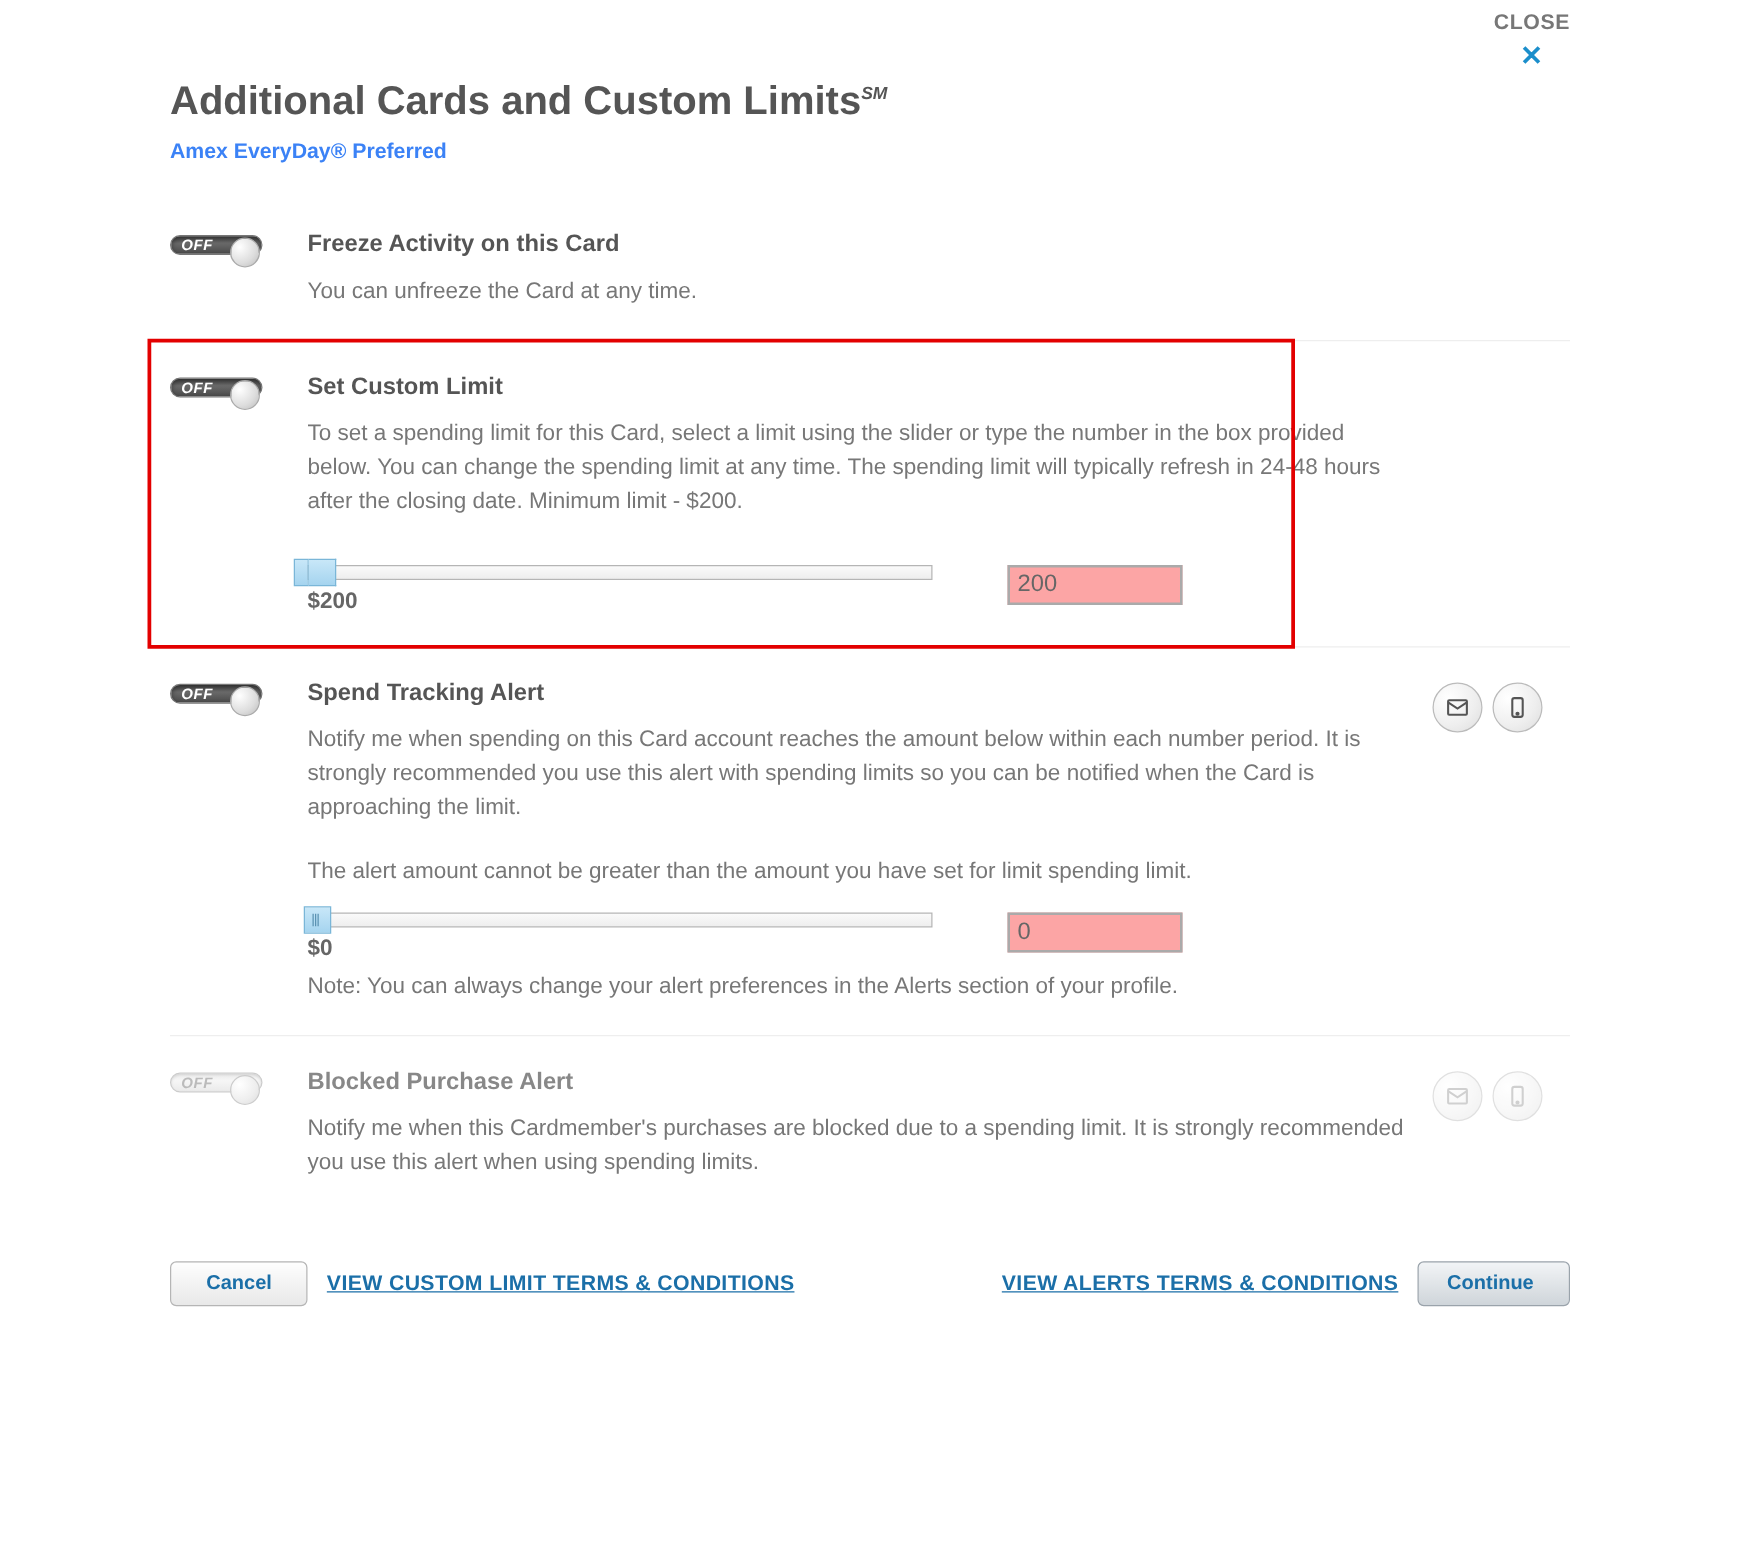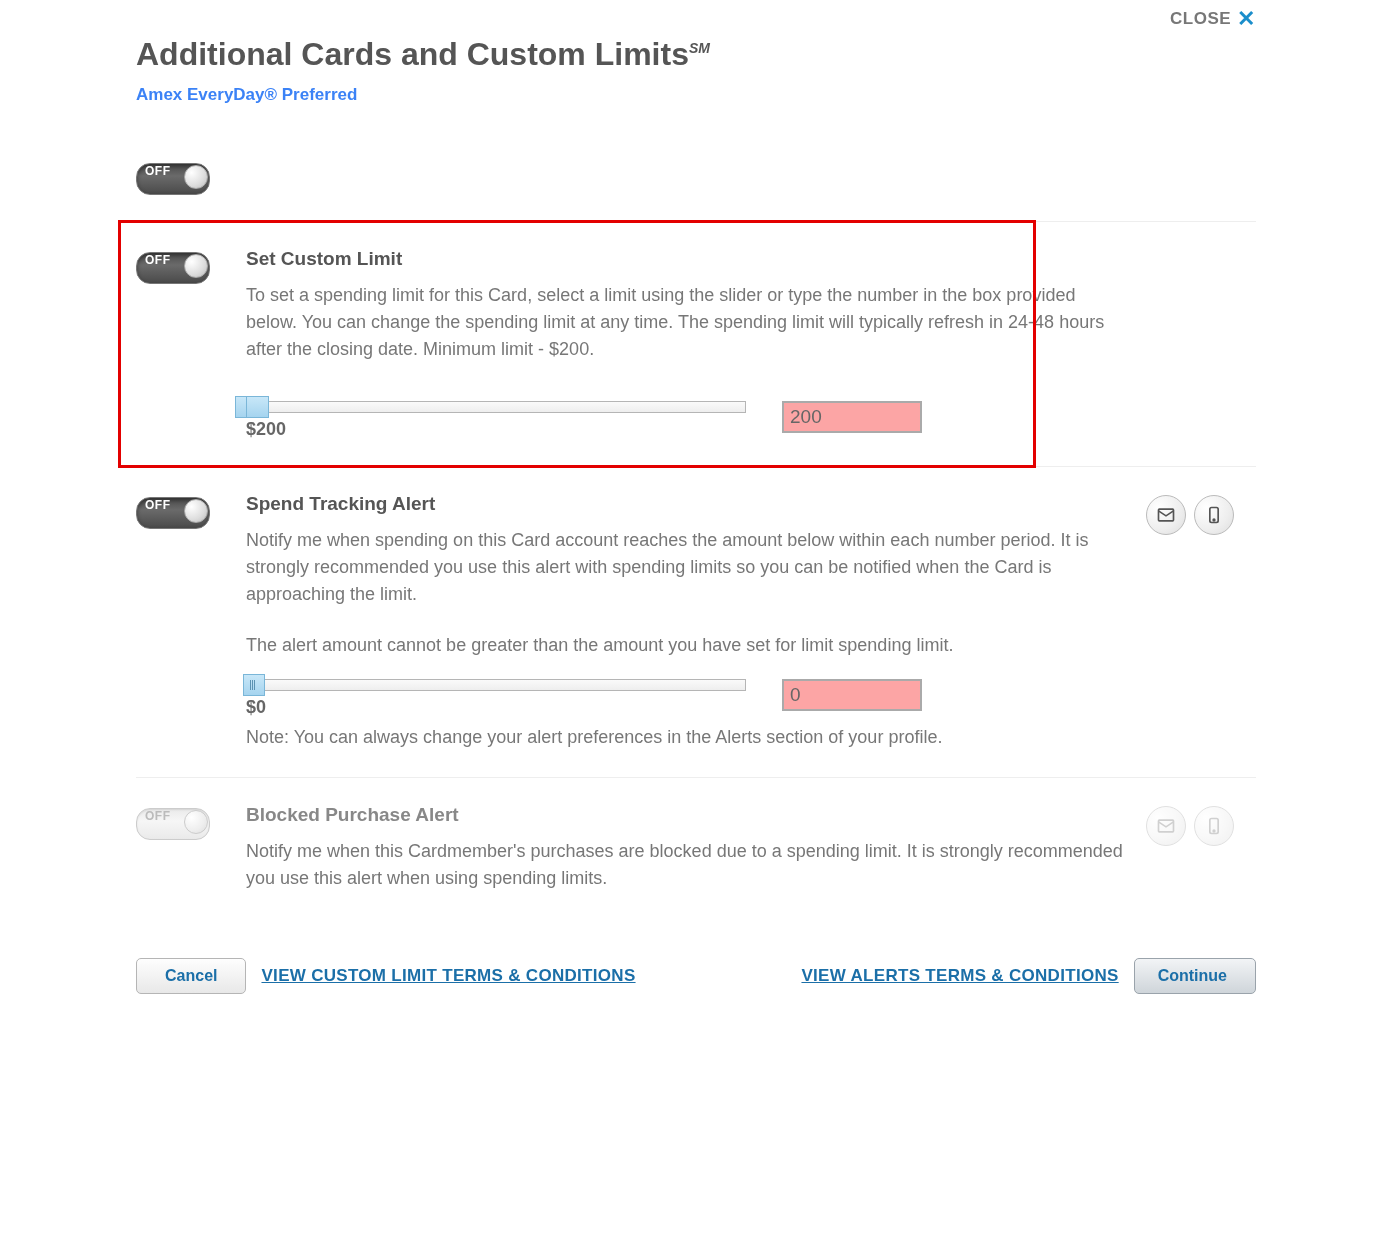--- a/index.html
+++ b/index.html
@@ -17,20 +17,21 @@
   }
   .close-link {
     color: #777;
     font-weight: 700;
     font-size: 17px;
     letter-spacing: 0.5px;
     cursor: pointer;
     display: inline-flex;
     align-items: center;
     gap: 6px;
+    flex-direction: column;
   }
   .close-x {
     color: #1b8ecb;
     font-weight: 700;
     font-size: 22px;
     line-height: 1;
   }
   h1.page-title {
     font-size: 32px;
     font-weight: 700;
@@ -63,30 +64,31 @@
   .icon-col {
     width: 110px;
     flex: 0 0 110px;
     display: flex;
     align-items: flex-start;
     gap: 8px;
     padding-top: 2px;
   }
   .toggle {
     width: 74px;
-    height: 32px;
+    height: 16px;
     border-radius: 14px;
     background: linear-gradient(#4a4a4a,#6a6a6a 40%,#4a4a4a);
     border: 1px solid #777;
     position: relative;
     display: inline-flex;
     align-items: flex-start;
     padding-left: 8px;
     cursor: pointer;
     box-shadow: inset 0 2px 4px rgba(0,0,0,0.4);
+    font-style: italic;
   }
   .toggle .off-text {
     color: #fff;
     font-size: 12px;
     font-weight: 700;
     letter-spacing: 0.5px;
   }
   .toggle .knob {
     position: absolute;
     right: 1px;
@@ -116,21 +118,21 @@
   .section-title.disabled { color: #888; }
   .section-desc {
     font-size: 18px;
     color: #777;
     margin-top: 12px;
     line-height: 1.5;
   }
   .slider-row {
     display: flex;
     align-items: flex-start;
-    gap: 36px;
+    gap: 60px;
     margin-top: 38px;
   }
   .slider-wrap { }
   .slider-track {
     width: 500px;
     height: 12px;
     background: linear-gradient(#fafafa,#eee);
     border: 1px solid #b5b5b5;
     position: relative;
   }
@@ -273,20 +275,24 @@
   <span>Additional Cards and Custom Limits</span><span class="sm-mark">SM</span>
 </h1>
 <div class="card-name">Amex EveryDay® Preferred</div>
 
 <div class="section" style="margin-top:28px;">
   <div class="toggle-col">
     <div class="toggle">
       <span class="off-text">OFF</span>
       <span class="knob"></span>
     </div>
+  </div>
+  <div class="content-col">
+    <div class="section-title">Freeze Activity on this Card</div>
+    <div class="section-desc">You can unfreeze the Card at any time.</div>
   </div>
   <div class="icon-col"></div>
 </div>
 
 <div class="section" style="position:relative;">
   <div class="highlight-box"></div>
   <div class="toggle-col">
     <div class="toggle">
       <span class="off-text">OFF</span>
       <span class="knob"></span>

